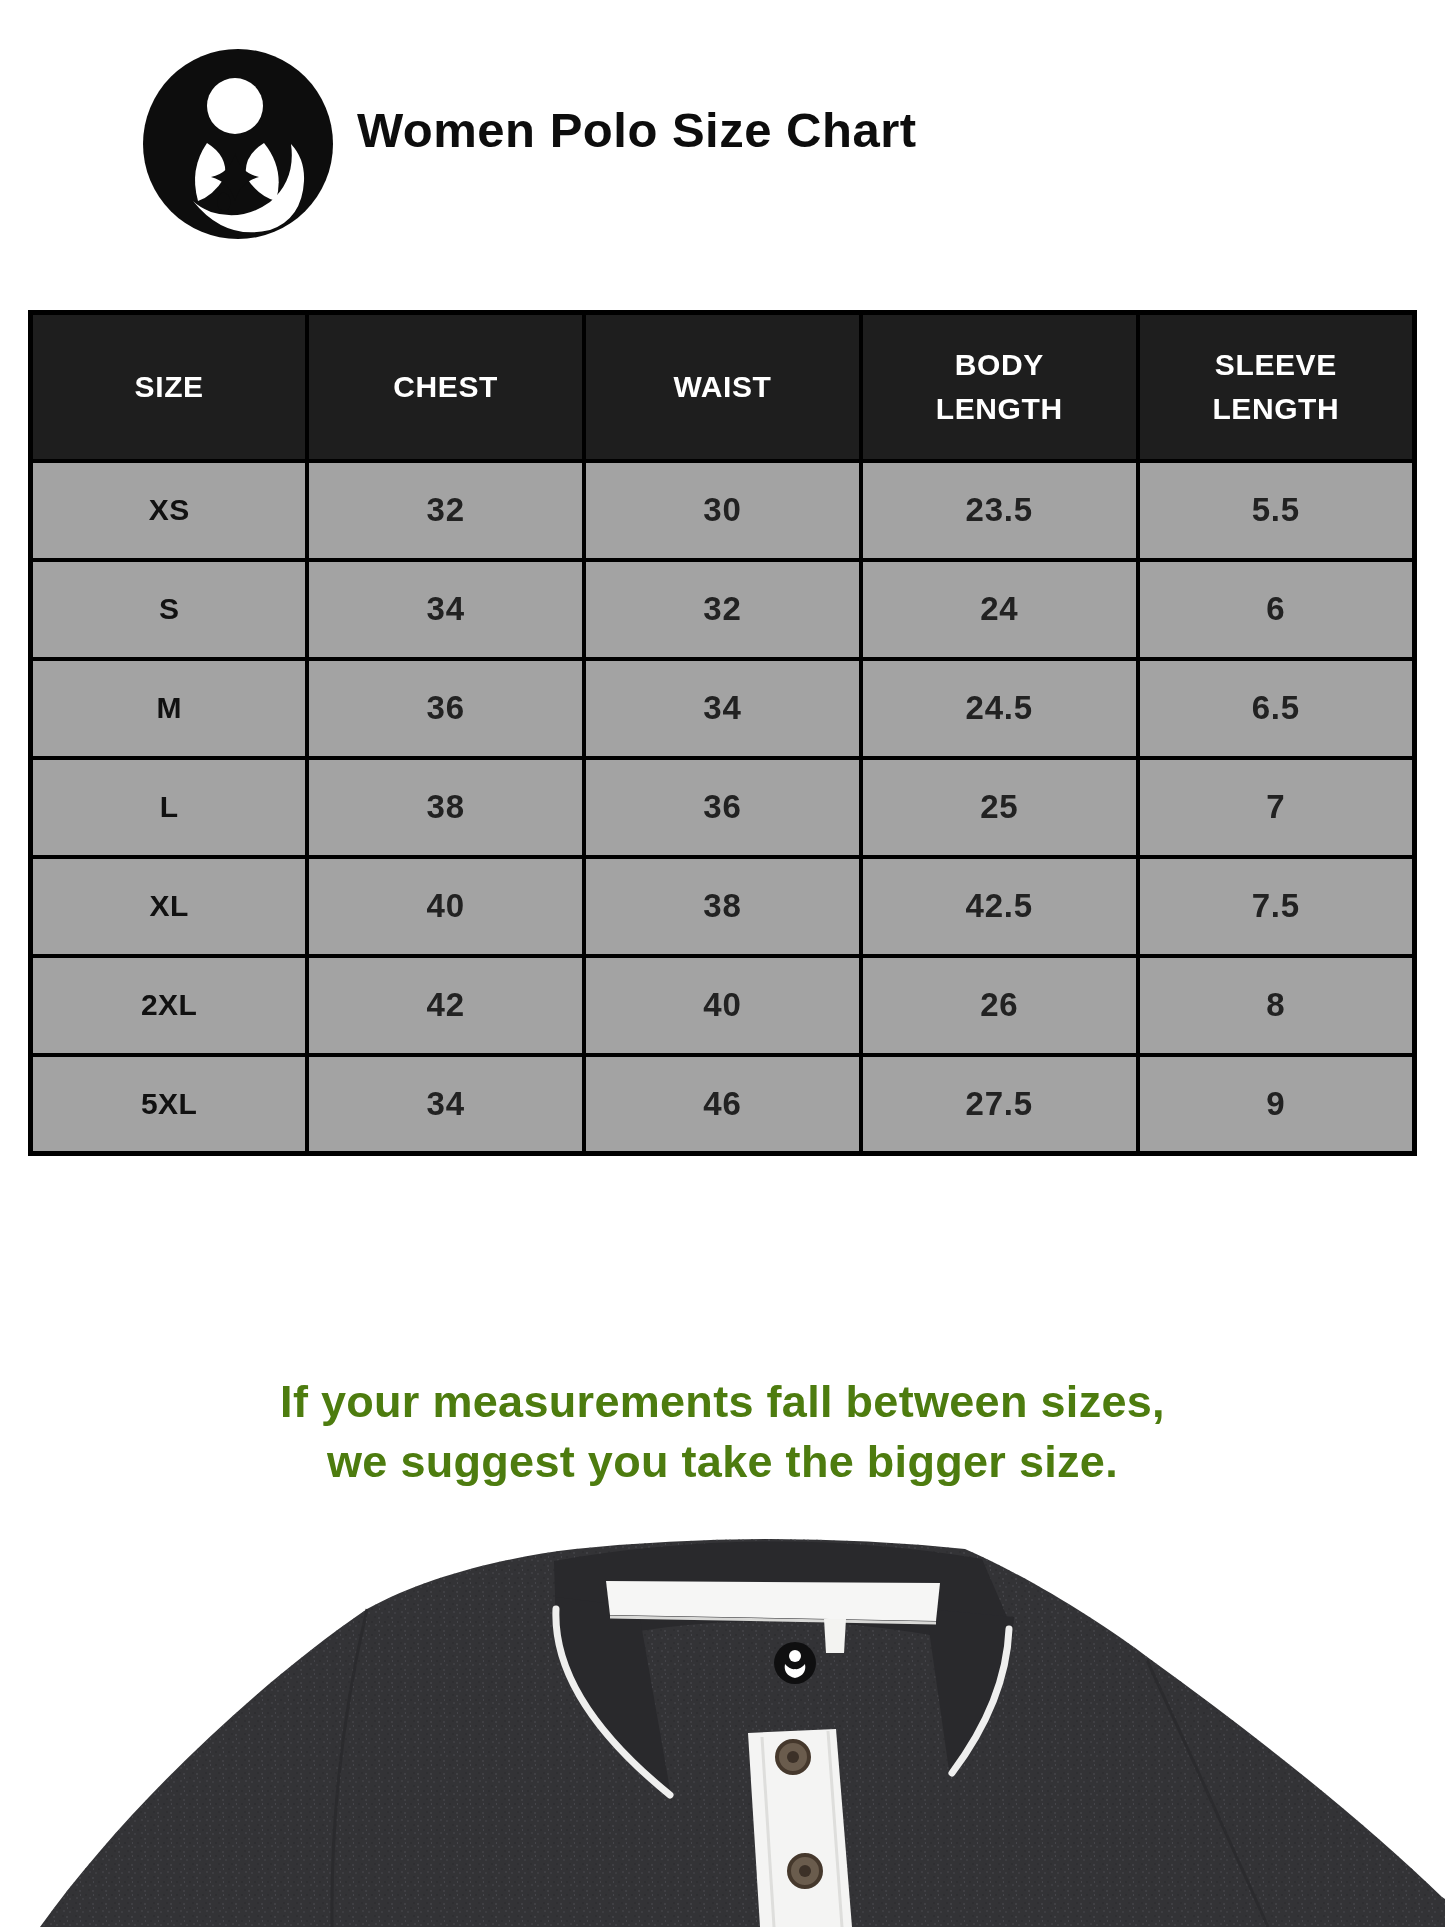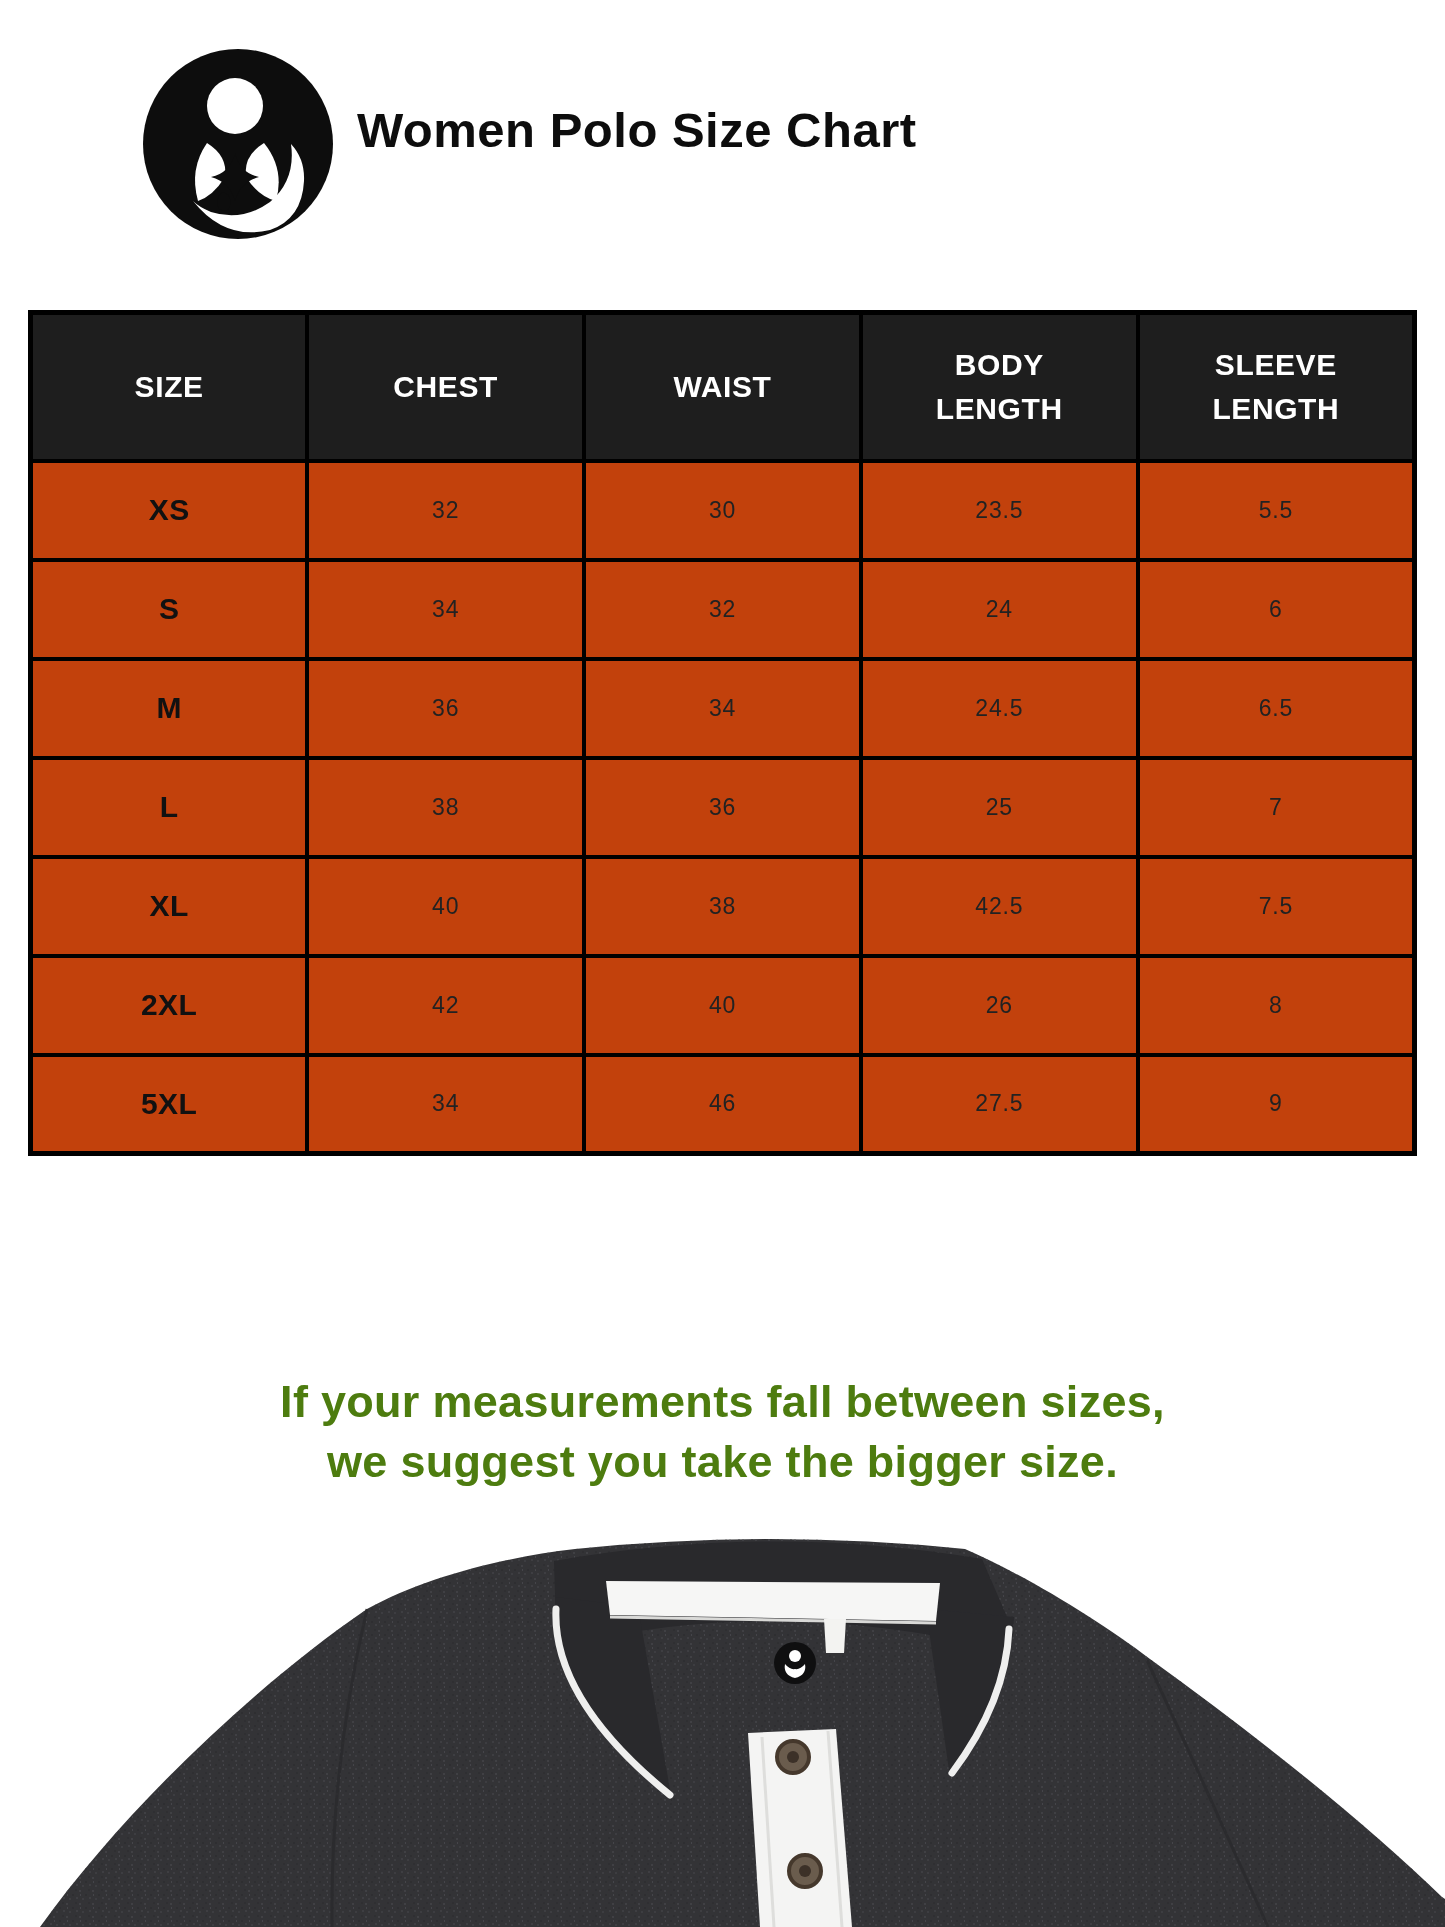--- a/index.html
+++ b/index.html
@@ -14,23 +14,23 @@
                 font-size:49px; font-weight:800; letter-spacing:0.5px; color:#0d0d0d; }
 
   
   .size-table-wrap { position:absolute; top:310px; left:28px; width:1389px; }
   table.size-table { width:100%; border-collapse:collapse; table-layout:fixed;
                      border:5px solid #000; }
   .size-table th, .size-table td { border:4px solid #000; text-align:center; vertical-align:middle; }
   .size-table th { height:148px; background:#1e1e1e; color:#ffffff;
                    font-size:30px; font-weight:700; letter-spacing:0.6px;
                    line-height:1.45; padding:0 34px; }
-  .size-table td { height:99px; background:#c2410c; }
+  .size-table td { height:99px; background:#a3a3a3; }
   td.size-cell   { font-size:30px; font-weight:700; color:#111; letter-spacing:0.5px; }
-  td.value-cell  { font-size:23px; font-weight:400; color:#222; letter-spacing:0.8px; }
+  td.value-cell  { font-size:33px; font-weight:700; color:#222; letter-spacing:0.8px; }
 
   
   .fit-note { position:absolute; top:1372px; left:0; width:1445px; text-align:center;
               font-size:45px; font-weight:800; color:#4d7c0f; line-height:60px;
               letter-spacing:0.3px; }
 
   
   .product-photo { position:absolute; top:1537px; left:0; width:1445px; height:390px; }
 </style>
 </head>

